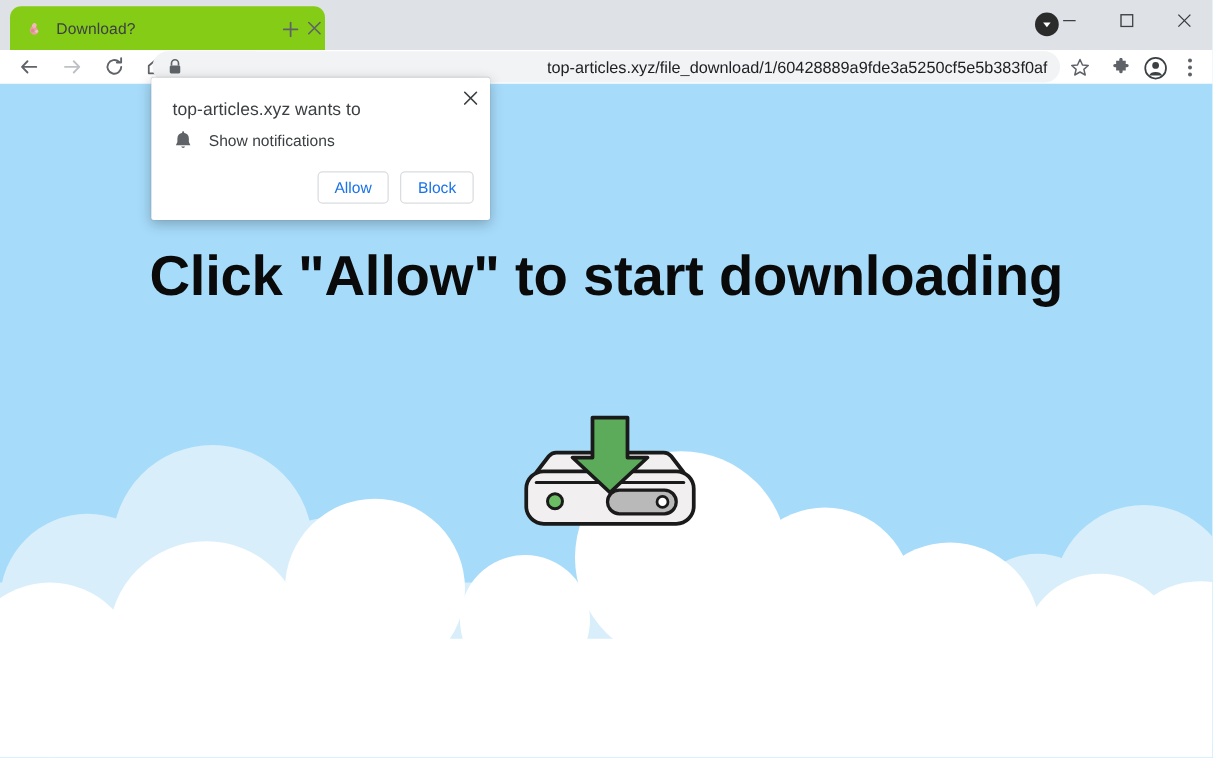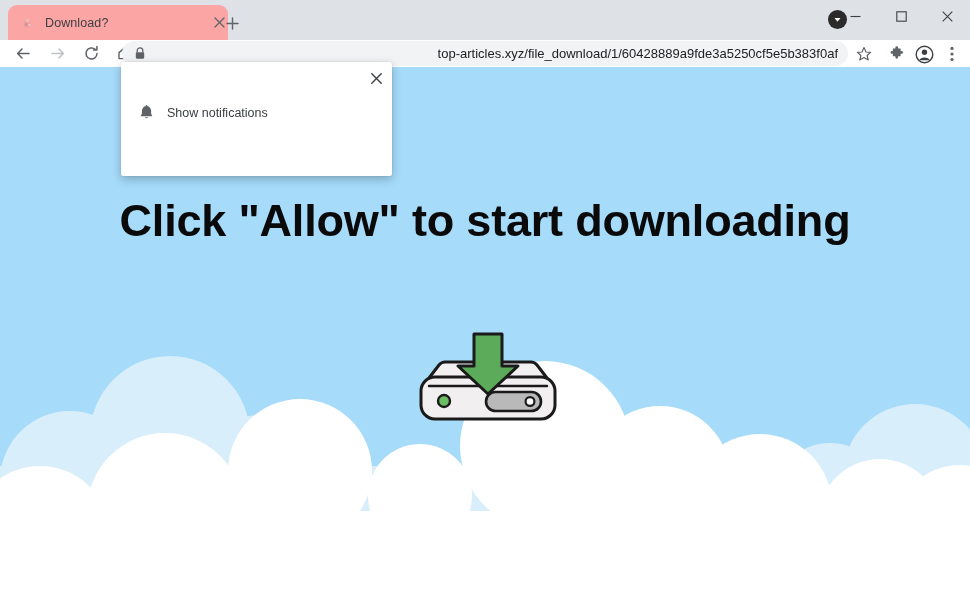--- a/index.html
+++ b/index.html
@@ -10,22 +10,22 @@
     background: #ffffff;
   }
   #app { position: relative; width: 970px; height: 606px; overflow: hidden; }
 
   
   .tabstrip {
     position: absolute; left: 0; top: 0; width: 970px; height: 40px;
     background: #dee1e6;
   }
   .tab {
-    position: absolute; left: 8px; top: 5px; width: 220px; height: 35px;
-    background: #fca5a5;
+    position: absolute; left: 8px; top: 5px; width: 252px; height: 35px;
+    background: #84cc16;
     border-radius: 9px 9px 0 0;
     display: flex; align-items: center; padding: 0 0 0 12px;
   }
   .tab-favicon {
     width: 16px; height: 16px; flex: 0 0 16px; margin-right: 9px;
     position: relative;
   }
   .tab-favicon svg { display: block; }
   .tab-title {
     flex: 1 1 auto;
@@ -326,25 +326,30 @@
     </svg>
 
   </div>
 
   <div class="perm-dialog">
     <div class="perm-close">
       <svg width="11" height="11" viewBox="0 0 11 11">
         <path d="M0.8 0.8 L10.2 10.2 M10.2 0.8 L0.8 10.2" stroke="#3c4043" stroke-width="1.4" stroke-linecap="round"></path>
       </svg>
     </div>
+    <div class="perm-title">top-articles.xyz wants to</div>
     <div class="perm-row">
       <span class="perm-bell">
         <svg width="17" height="17" viewBox="0 0 17 17">
           <path d="M8.5 2.1 A4.6 4.6 0 0 1 13.1 6.7 L13.1 9.6 L14.3 12.2 L2.7 12.2 L3.9 9.6 L3.9 6.7 A4.6 4.6 0 0 1 8.5 2.1 Z" fill="#5f6368"></path>
           <rect x="7.7" y="1" width="1.6" height="1.8" rx=".7" fill="#5f6368"></rect>
           <path d="M6.9 13.2 A1.7 1.7 0 0 0 10.1 13.2 Z" fill="#5f6368"></path>
         </svg>
       </span>
       <span class="perm-label">Show notifications</span>
     </div>
+    <div class="perm-actions">
+      <button class="perm-btn">Allow</button>
+      <button class="perm-btn">Block</button>
+    </div>
   </div>
 
 </div>
 
 </body></html>

